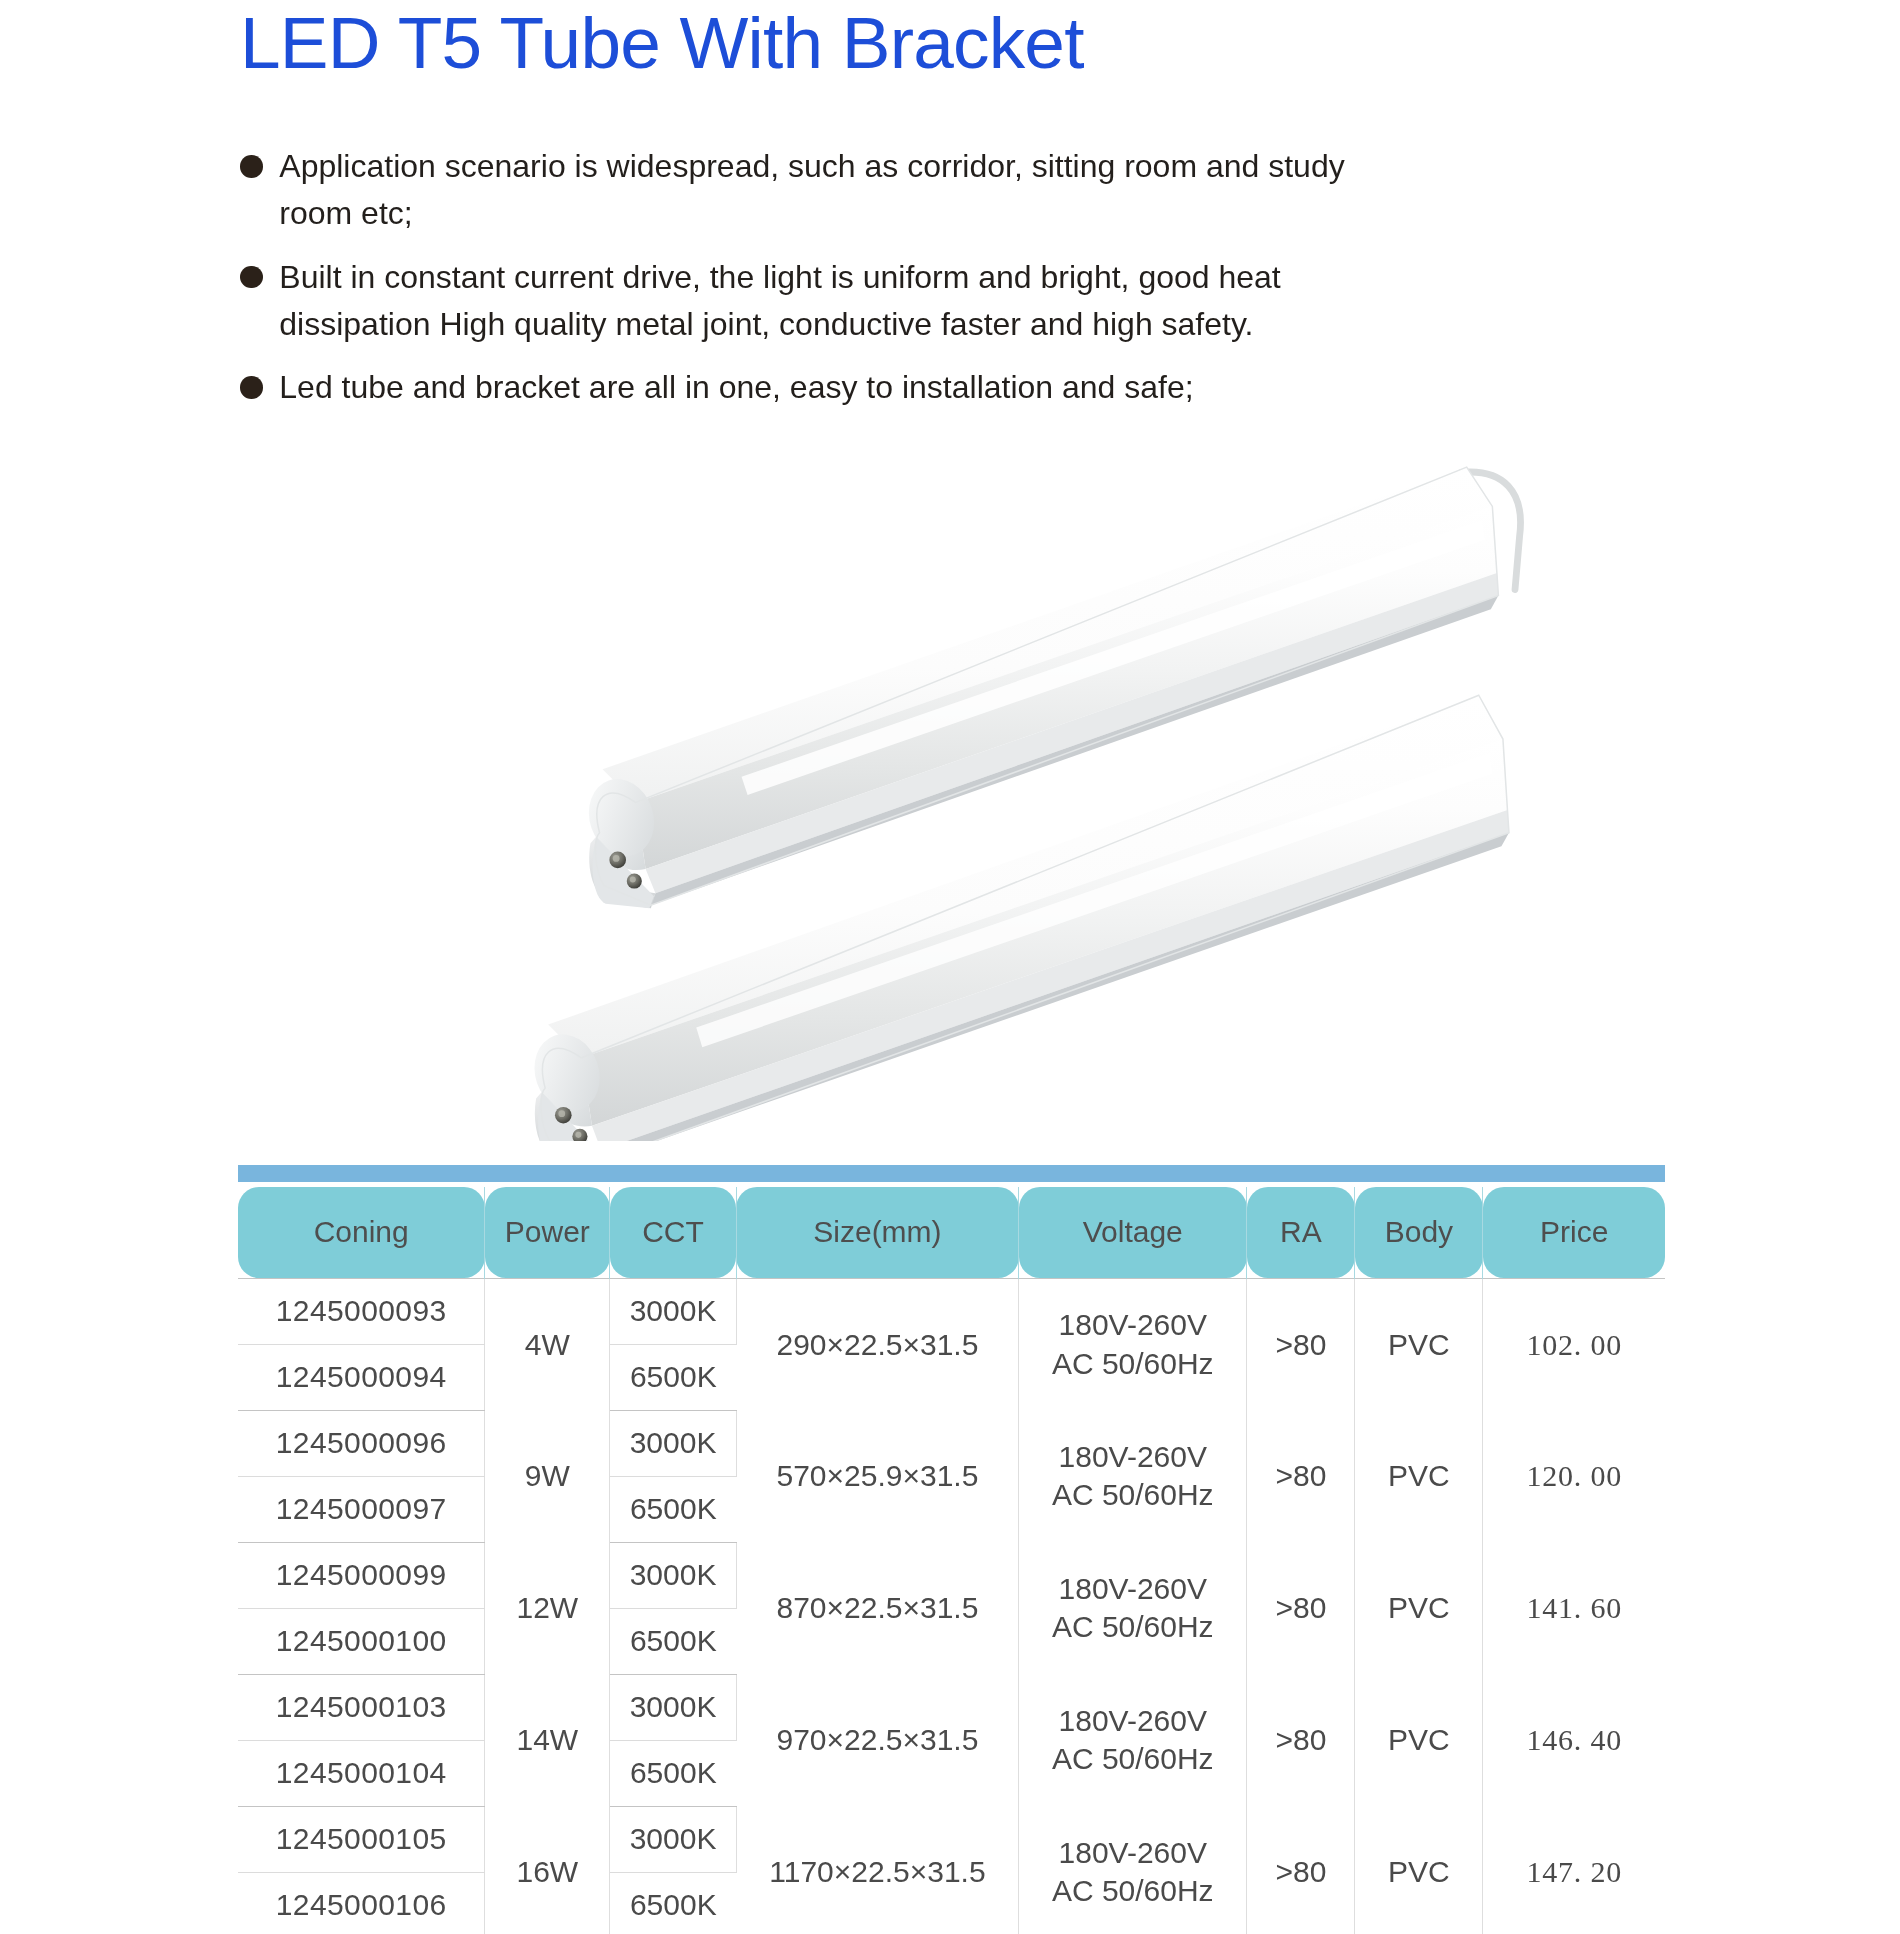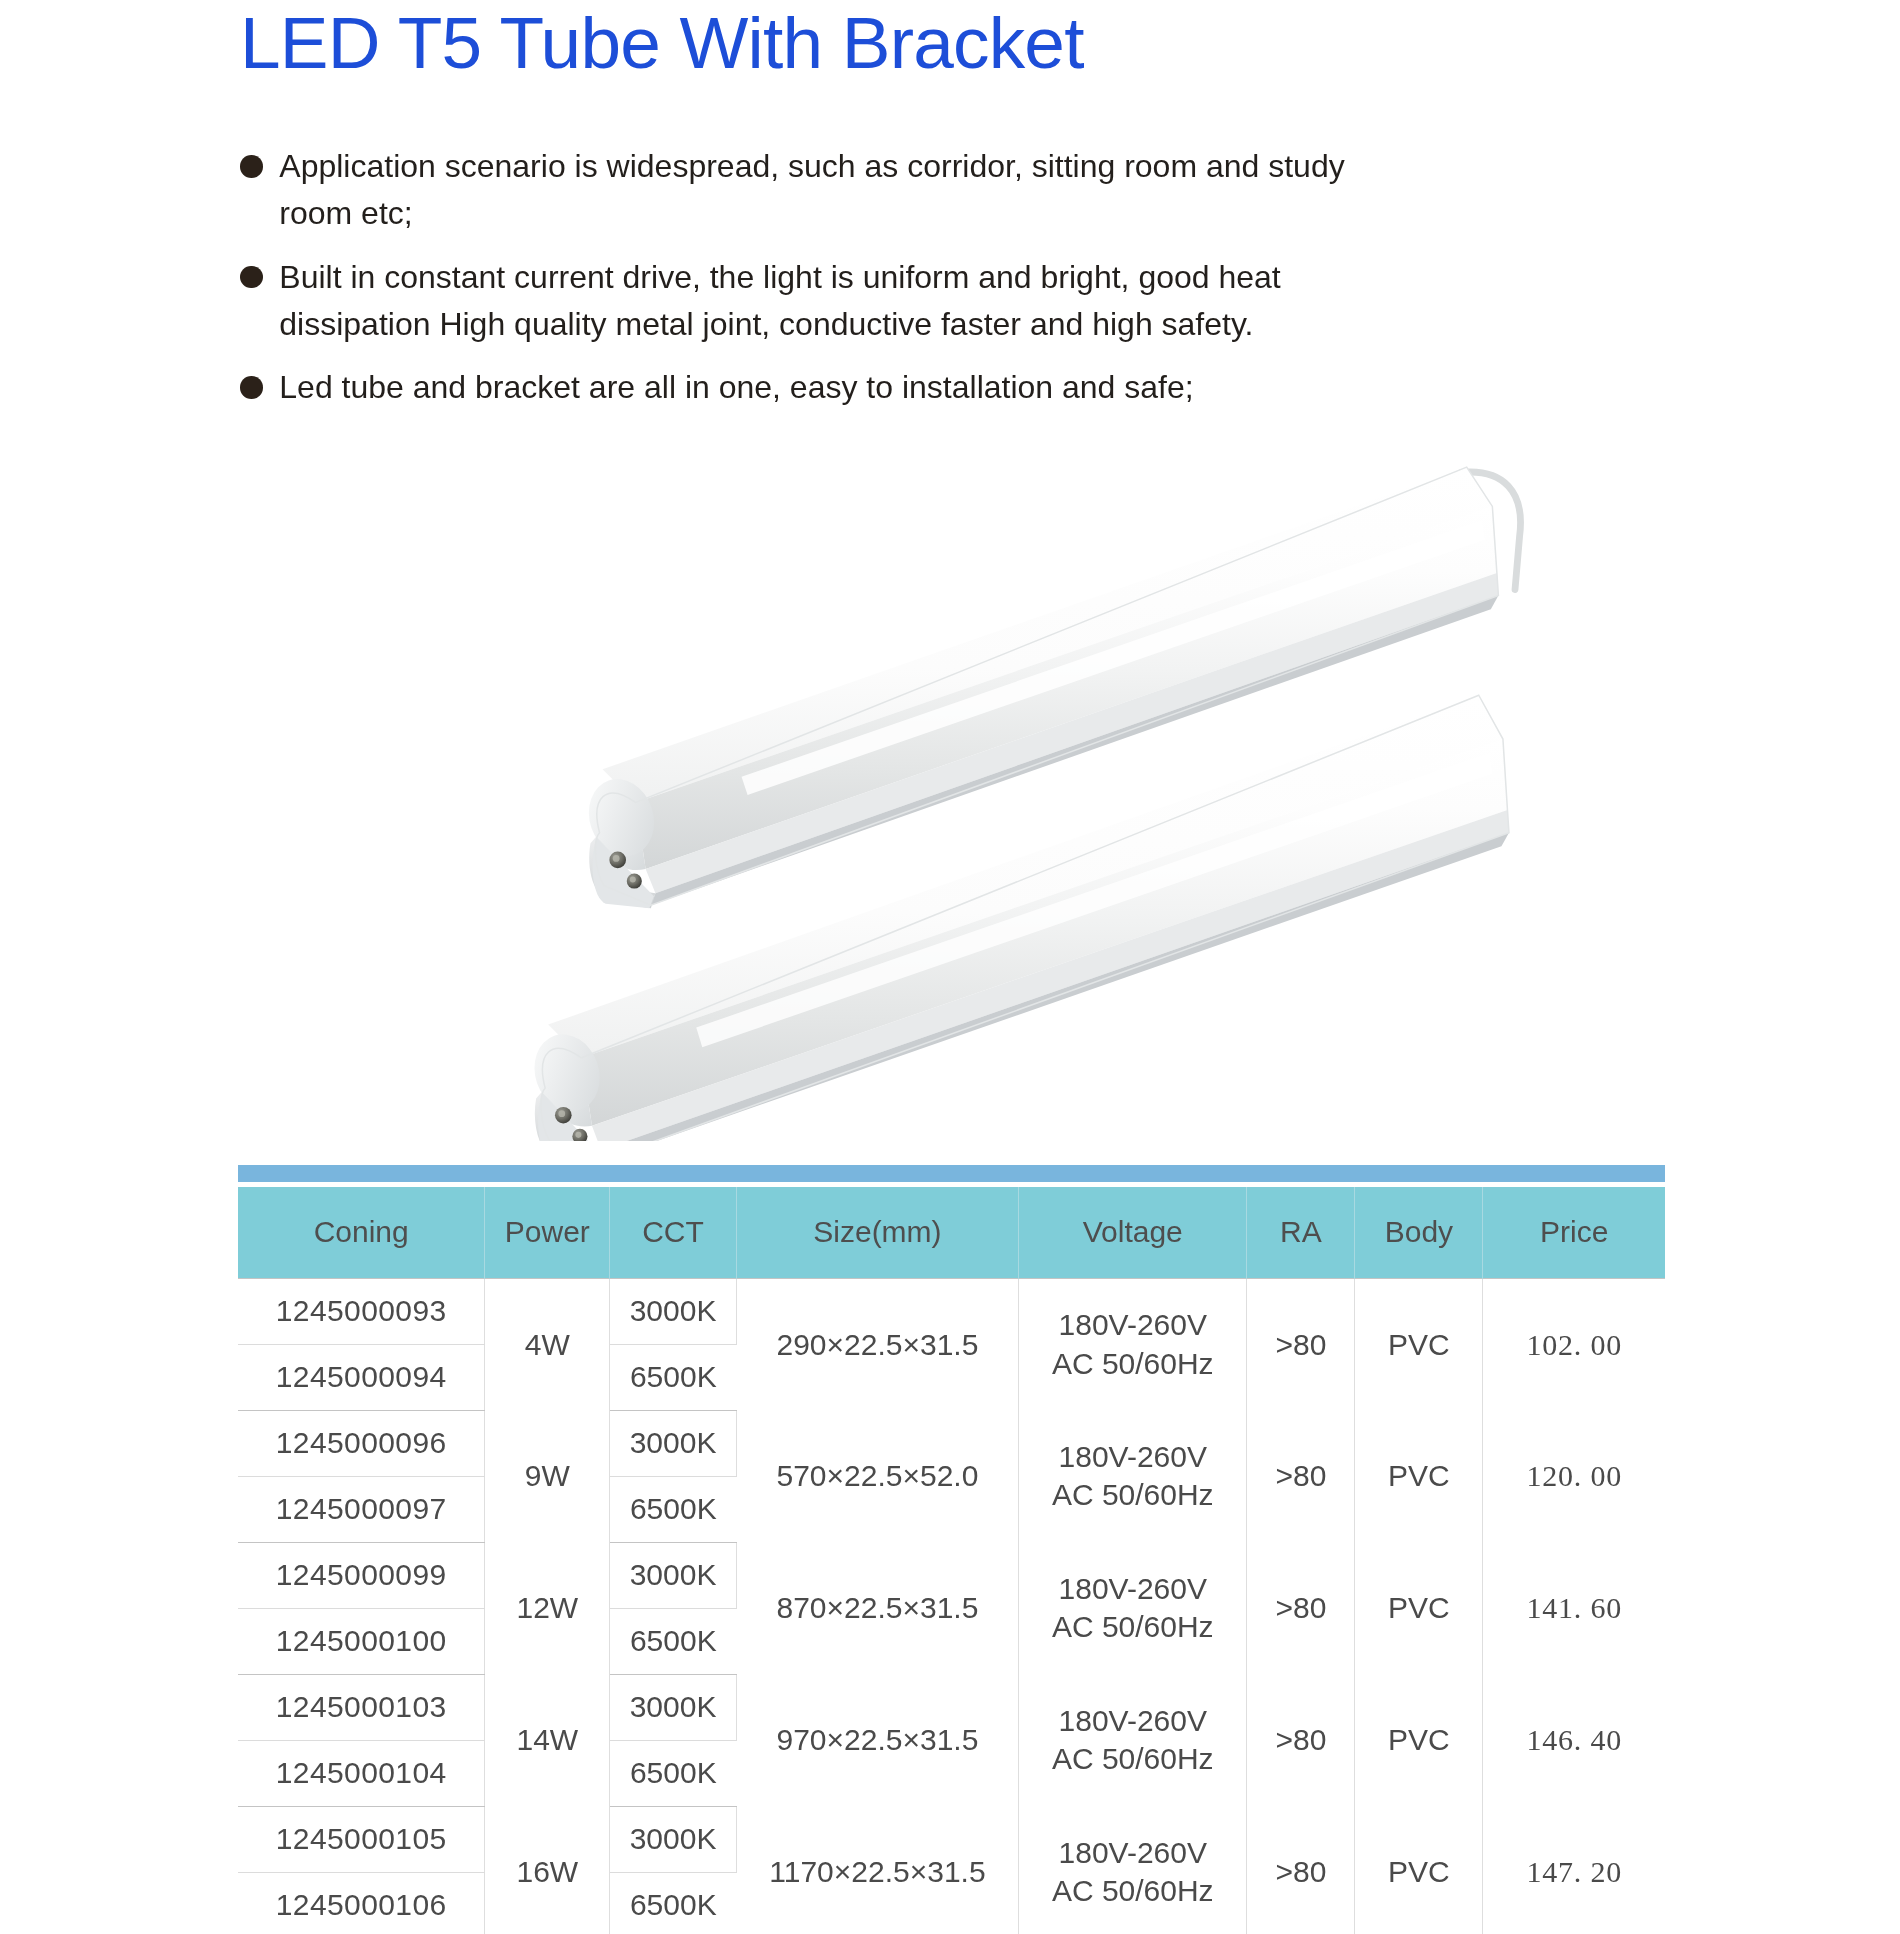--- a/index.html
+++ b/index.html
@@ -98,21 +98,21 @@
   tr.sub-top td.coning-cell,
   tr.sub-top td.cct-cell{
     border-bottom:0.8px solid #dcdcdc;
   }
   tr.grp-last td{
     border-bottom:0.8px solid #c4c4c4;
   }
   tr.grp-first td{
     border-top:0.8px solid #c4c4c4;
   }
-  .hdr-row th{border-bottom:none;}
+  .hdr-row th{border-bottom:none;border-radius:21px;}
 
   .coning-cell{height:63px;letter-spacing:0.4px;}
   .cct-cell{height:63px;}
   .vsplit{line-height:1.28;}
   .price-cell{
     font-family:"Liberation Serif", serif;
     font-size:32px;
     letter-spacing:0.8px;
   }
   .size-cell{letter-spacing:0px;}
@@ -277,21 +277,21 @@
       </tr>
       <tr class="grp-last">
         <td class="coning-cell">1245000094</td>
         <td class="cct-cell">6500K</td>
       </tr>
 
       <tr class="sub-top">
         <td class="coning-cell">1245000096</td>
         <td rowspan="2">9W</td>
         <td class="cct-cell">3000K</td>
-        <td rowspan="2" class="size-cell">570×22.5×52.0</td>
+        <td rowspan="2" class="size-cell">570×25.9×31.5</td>
         <td rowspan="2" class="vsplit">
           <span>180V-260V</span><br>
           <span>AC 50/60Hz</span>
         </td>
         <td rowspan="2">&gt;80</td>
         <td rowspan="2">PVC</td>
         <td rowspan="2" class="price-cell">120. 00</td>
       </tr>
       <tr class="grp-last">
         <td class="coning-cell">1245000097</td>

